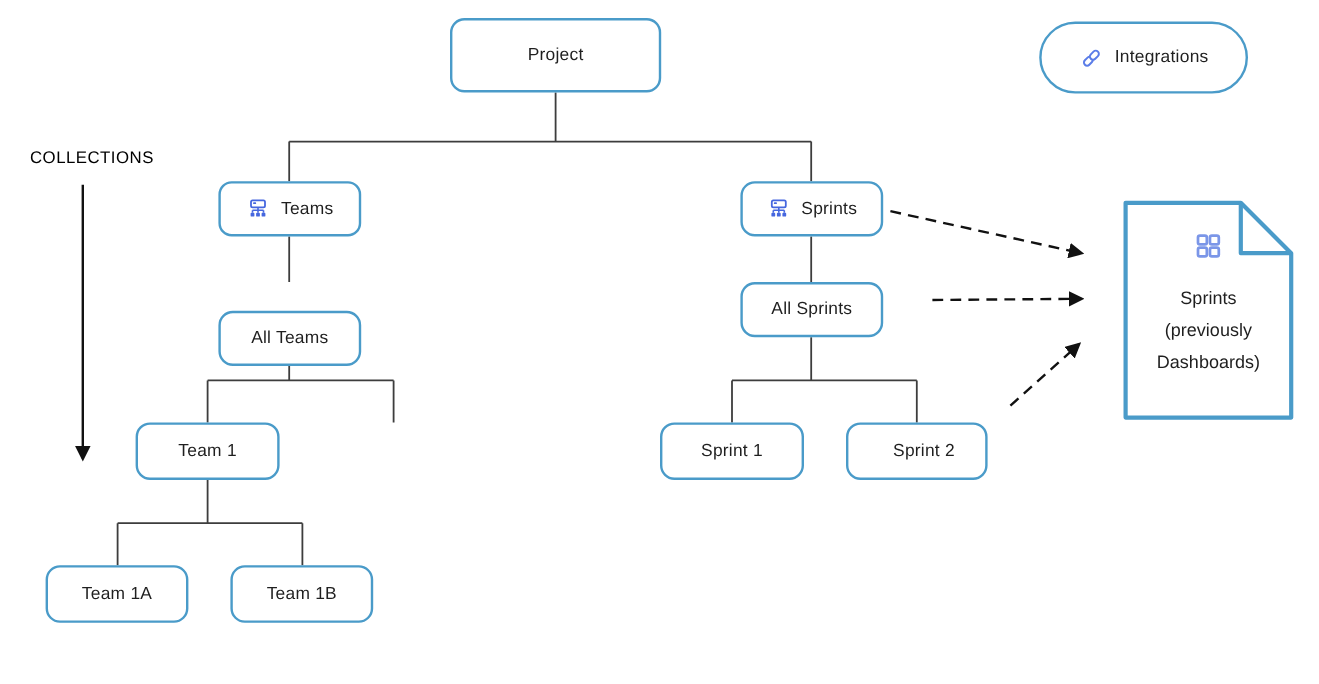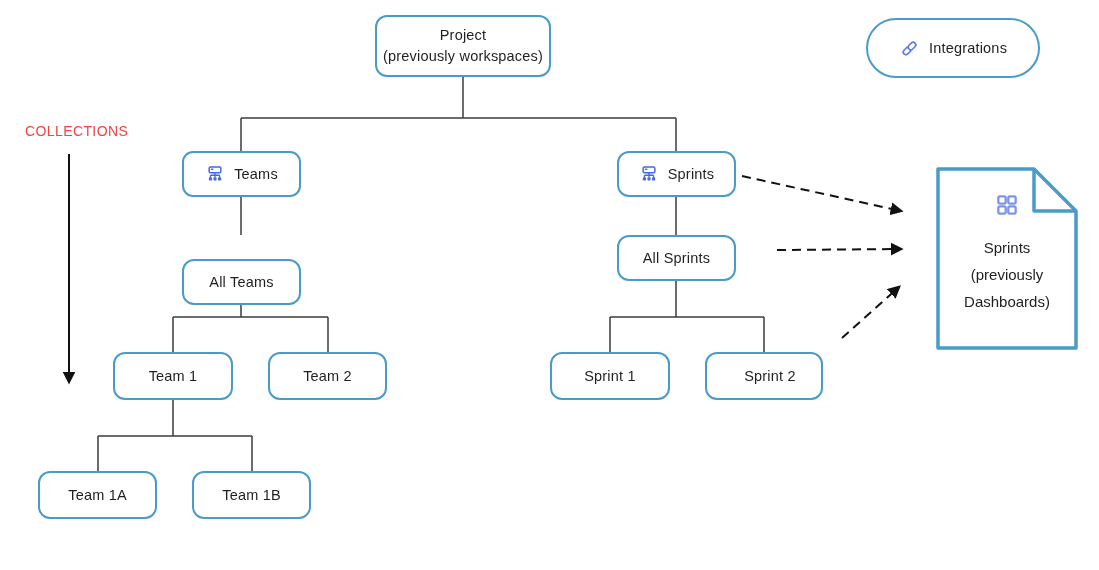--- a/index.html
+++ b/index.html
@@ -37,21 +37,21 @@
   }
   .node .two-line { display: flex; flex-direction: column; line-height: 21px; }
   .node.pill { border-radius: 30px; }
   .node .icon { display: flex; align-items: center; }
 
   .collections-label {
     position: absolute;
     left: 25px; top: 123px;
     font-size: 14px;
     letter-spacing: 0.4px;
-    color: #ef4444;
+    color: #000000;
   }
 
   .doc-shape { position: absolute; left: 935px; top: 166px; width: 144px; height: 185px; }
   .doc-content {
     position: absolute;
     left: 0; top: 26px; width: 144px;
     display: flex; flex-direction: column; align-items: center;
     gap: 0;
   }
   .doc-content .doc-lines {
@@ -83,21 +83,20 @@
     <line x1="742" y1="176" x2="901" y2="211" stroke="#111111" stroke-width="2" stroke-dasharray="9 6" marker-end="url(#arrowhead)"></line>
     <line x1="777" y1="250" x2="901" y2="249" stroke="#111111" stroke-width="2" stroke-dasharray="9 6" marker-end="url(#arrowhead)"></line>
     <line x1="842" y1="338" x2="899" y2="287" stroke="#111111" stroke-width="2" stroke-dasharray="9 6" marker-end="url(#arrowhead)"></line>
   </svg>
 
   <div class="collections-label">COLLECTIONS</div>
 
   <div class="node" style="left:375px; top:15px; width:176px; height:62px;">
     <div class="two-line">
       <span>Project</span>
-      <span>(previously workspaces)</span>
     </div>
   </div>
 
   <div class="node pill" style="left:866px; top:18px; width:174px; height:60px;">
     <span class="icon">
       <svg width="21" height="21" viewBox="0 0 24 24">
         <g transform="rotate(-45 12 12)" fill="#ffffff" stroke="#5b7de8" stroke-width="1.9">
           <rect x="3.2" y="9" width="9.6" height="6" rx="3"></rect>
           <rect x="11.2" y="9" width="9.6" height="6" rx="3"></rect>
         </g>
@@ -139,23 +138,20 @@
   </div>
 
   <div class="node" style="left:617px; top:235px; width:119px; height:46px;">
     <span>All Sprints</span>
   </div>
 
   <div class="node" style="left:113px; top:352px; width:120px; height:48px;">
     <span>Team 1</span>
   </div>
 
-  <div class="node" style="left:268px; top:352px; width:119px; height:48px;">
-    <span>Team 2</span>
-  </div>
 
   <div class="node" style="left:550px; top:352px; width:120px; height:48px;">
     <span>Sprint 1</span>
   </div>
 
   <div class="node" style="left:705px; top:352px; width:118px; height:48px;padding-left:12px;">
     <span>Sprint 2</span>
   </div>
 
   <div class="node" style="left:38px; top:471px; width:119px; height:48px;">

